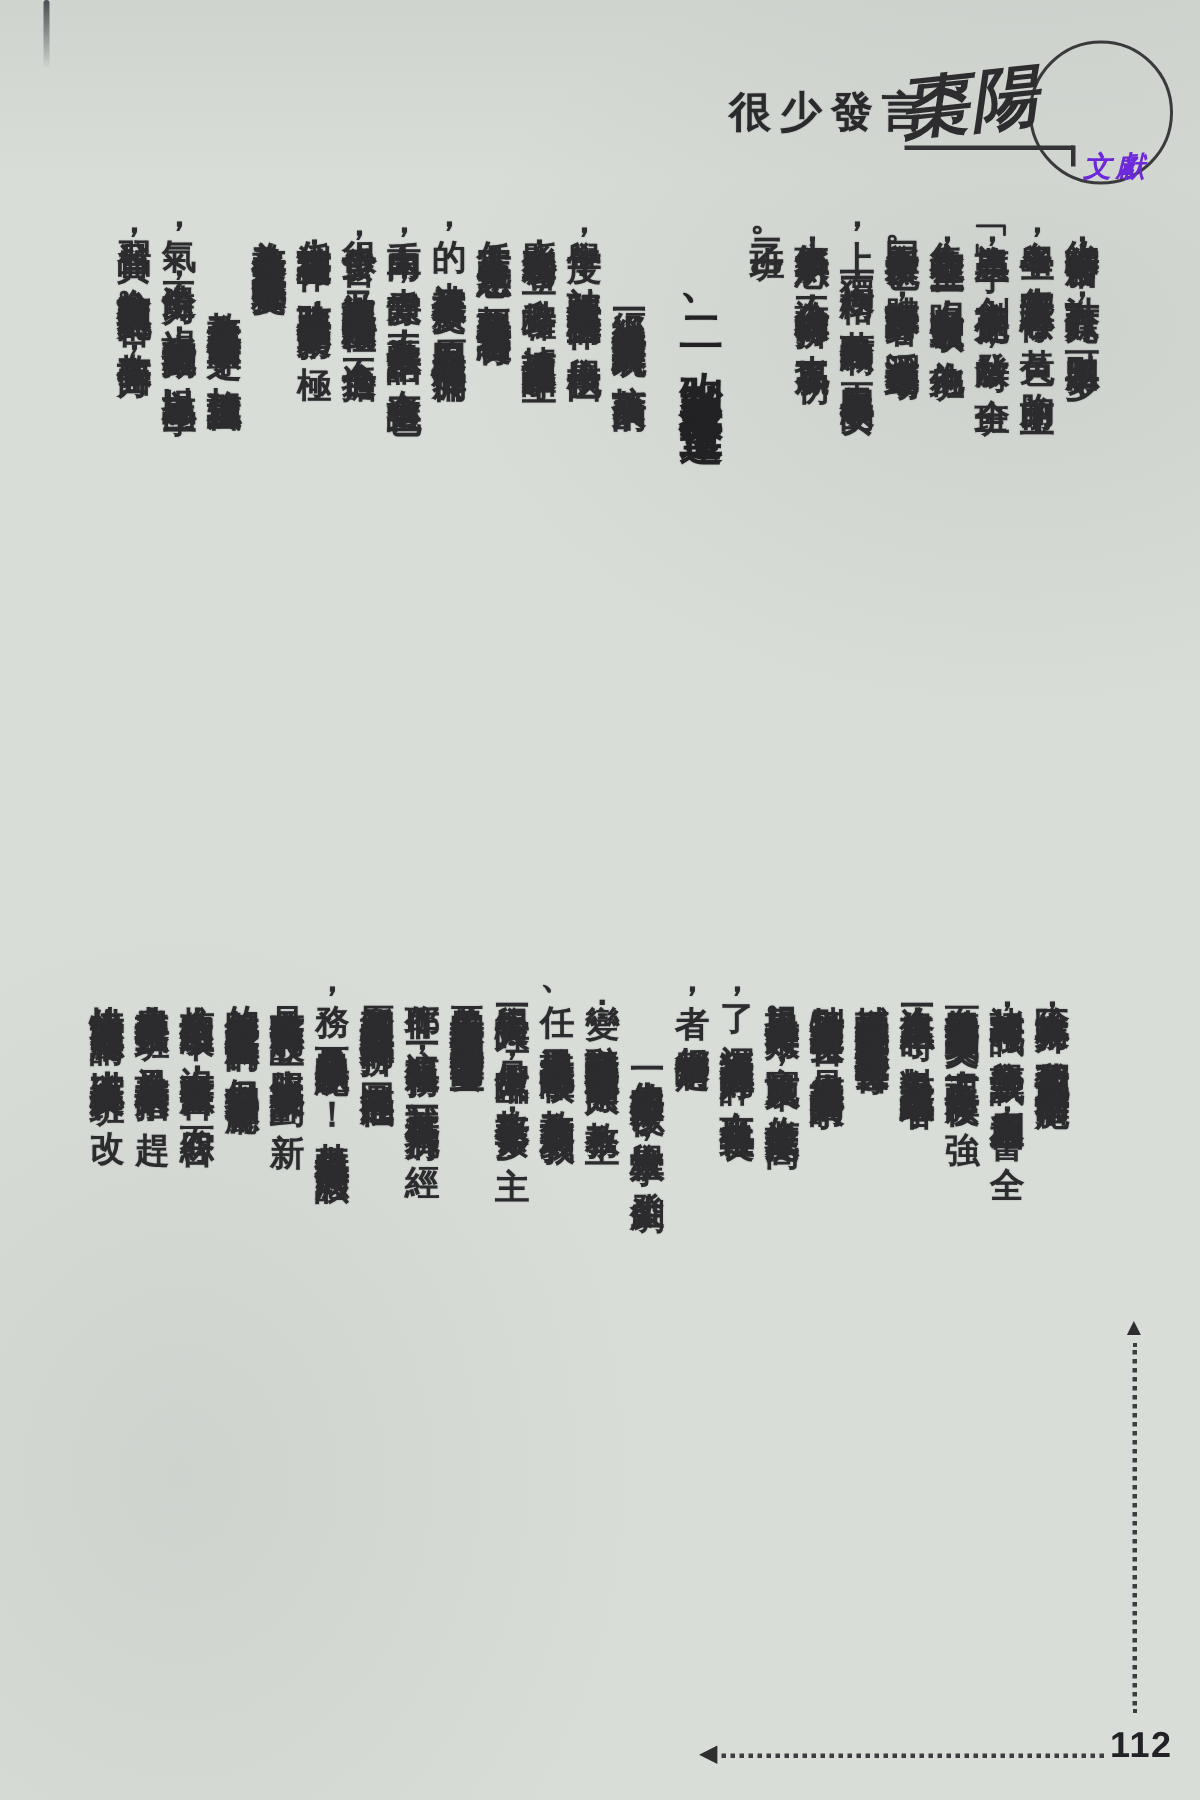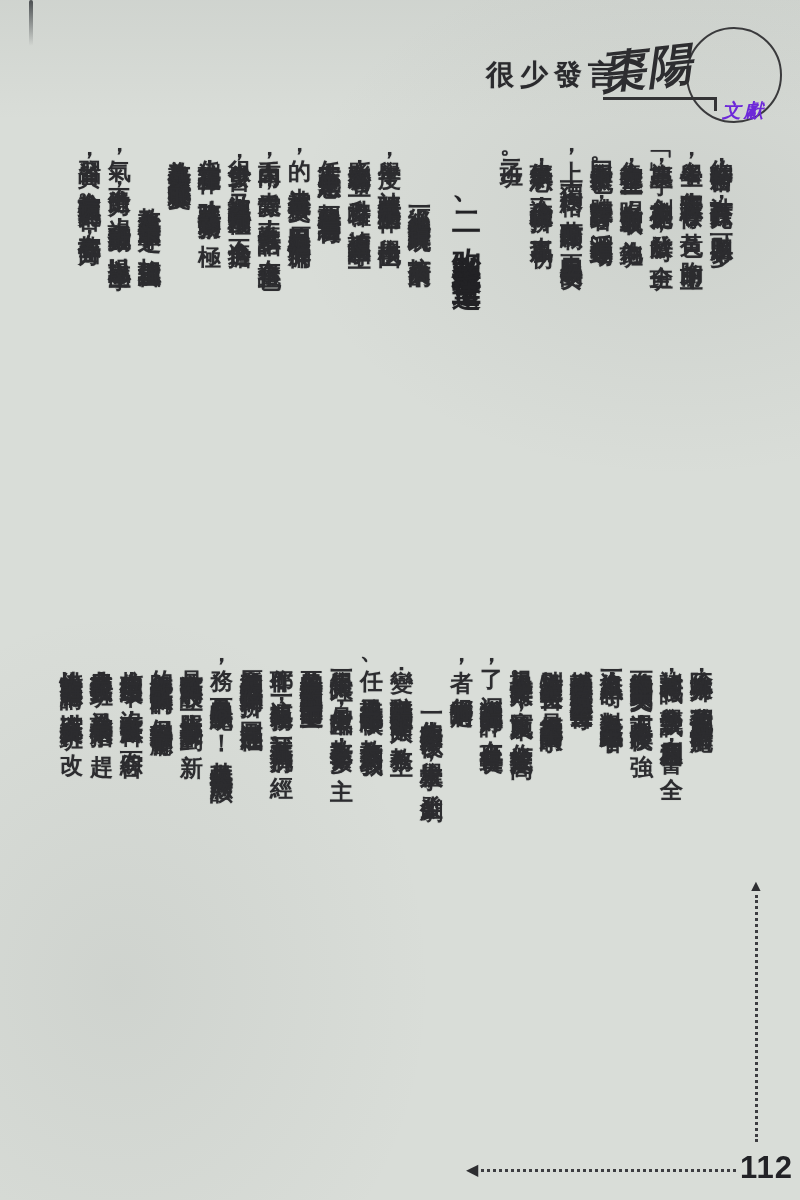--- a/index.html
+++ b/index.html
@@ -62,21 +62,21 @@
   .v-arrow-line { flex:1; width:0; border-left:3px dotted #3d3d41; margin-top:3px; }
   .h-arrow {
     position:absolute; left:466px; top:1162px; width:270px; height:16px;
     display:flex; align-items:center;
   }
   .h-arrow-head { font-size:16px; color:#2e2e31; line-height:16px; }
   .h-arrow-line { flex:1; height:0; border-top:3px dotted #3d3d41; margin-left:3px; }
   .pagenum {
     position:absolute; left:740px; top:1150px;
     font-family:"Liberation Sans","DejaVu Sans",sans-serif;
-    font-size:31px; font-weight:bold; letter-spacing:1px; color:#222226;
+    font-size:24px; font-weight:bold; letter-spacing:1px; color:#222226;
   }
   .pagenum::before {
     content:""; position:absolute; left:-14px; top:-12px; right:-10px; bottom:-14px;
     background:radial-gradient(circle, rgba(108,114,111,.38), transparent 70%);
     z-index:-1;
   }
 </style>
 </head>
 <body>
 

